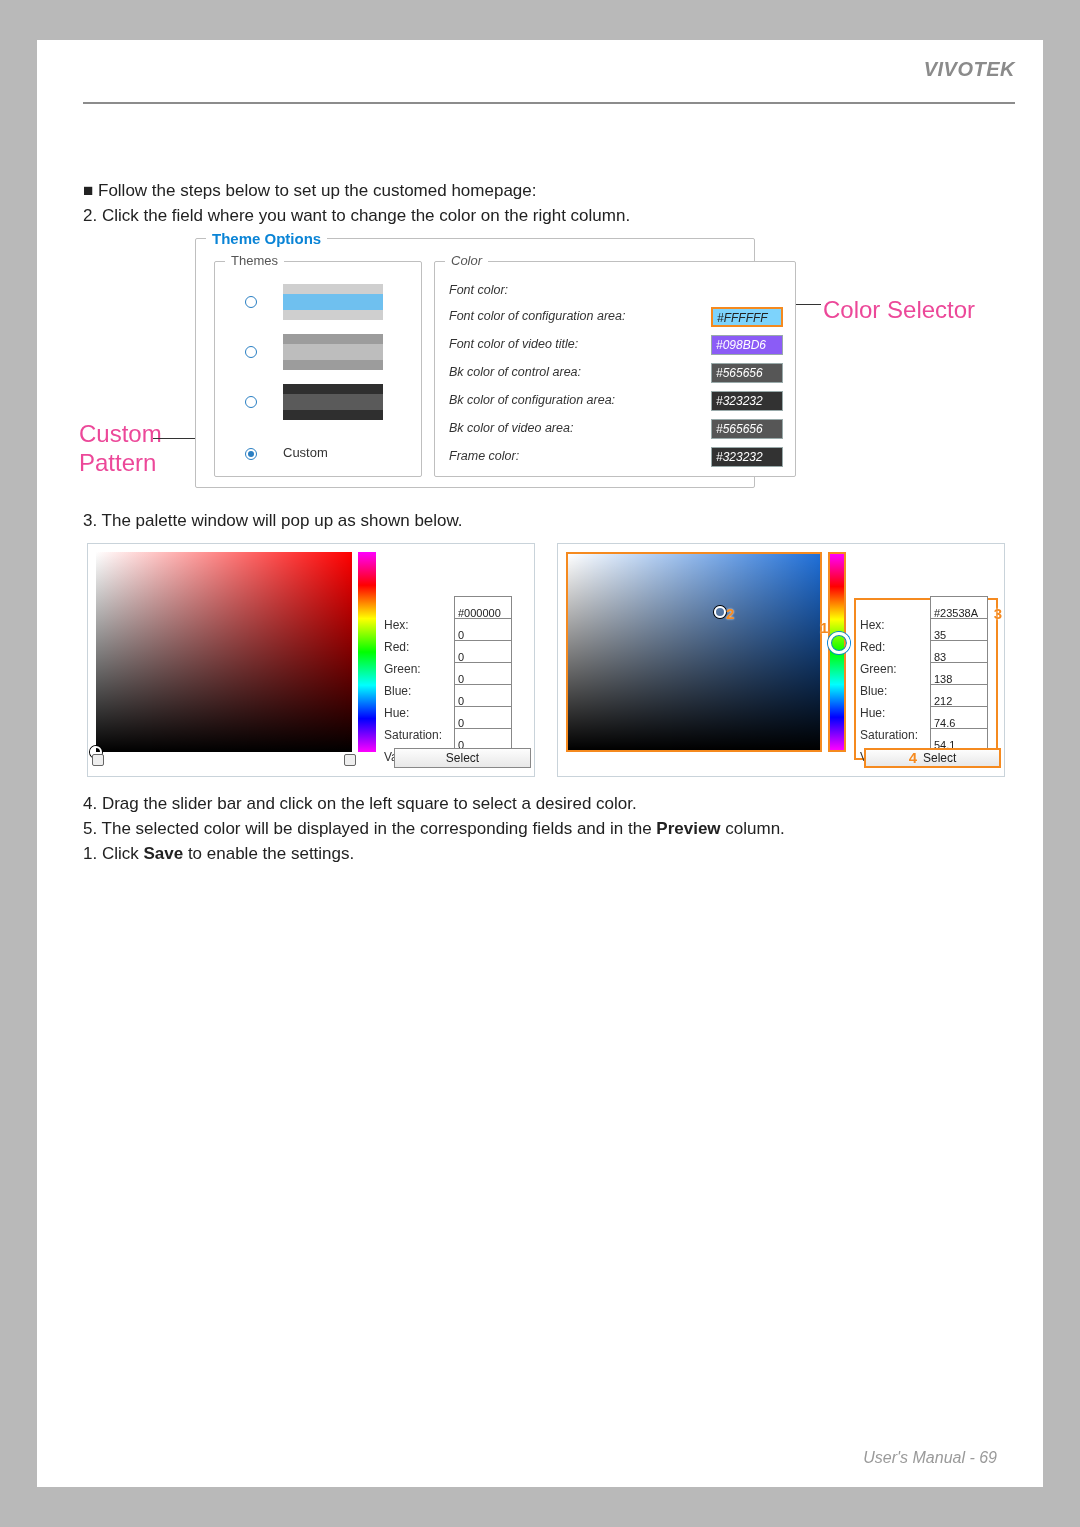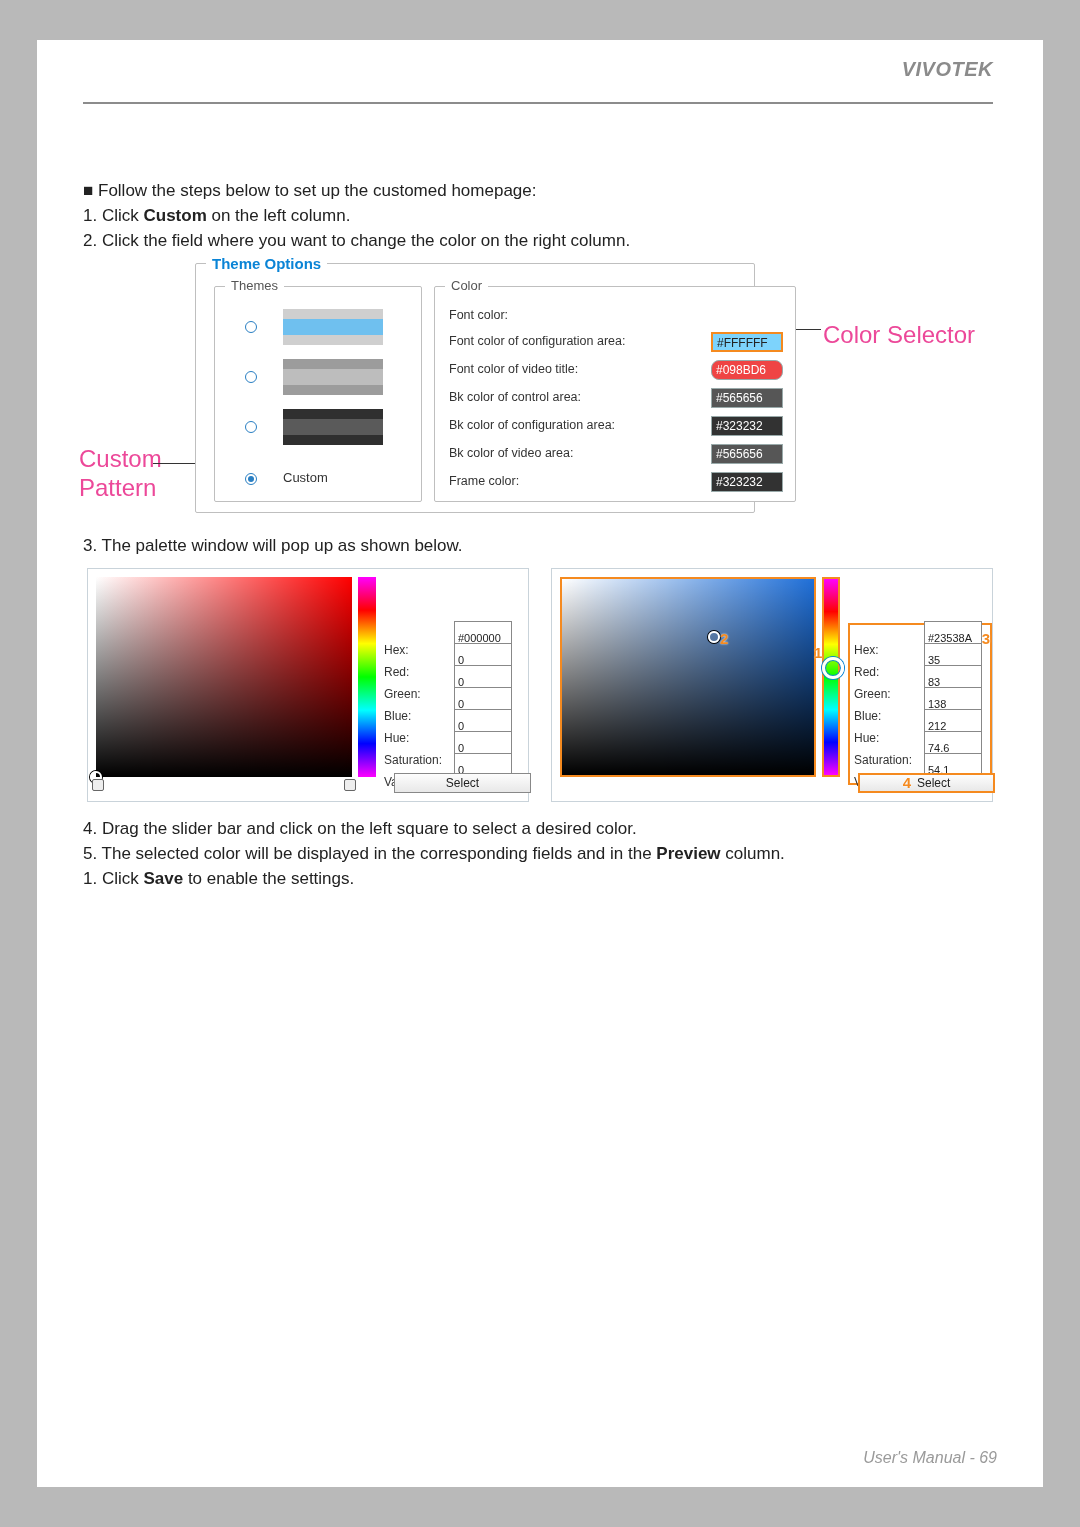--- a/index.html
+++ b/index.html
@@ -1,19 +1,19 @@
 <!DOCTYPE html>
 <html><head>
 <meta charset="utf-8">
 <style>
   * { box-sizing: border-box; margin: 0; padding: 0; }
   html, body { width: 1080px; background: #b9b9b9; font-family: Arial, Helvetica, sans-serif; color: #222; }
   .page {
     width: 1006px; margin: 40px auto 40px auto; background: #fff;
-    min-height: 1447px; position: relative; padding: 0 50px 40px 46px;
+    min-height: 1447px; position: relative; padding: 0 28px 40px 46px;
   }
   .header {
     height: 64px; border-bottom: 2px solid #8c8c8c; position: relative;
   }
   .brand {
     position: absolute; right: 0; top: 18px; font-style: italic; font-weight: bold;
     color: #8b8b8b; font-size: 20px; letter-spacing: .5px;
   }
   .content { padding-top: 40px; font-size: 17px; line-height: 1.35; }
   .content p { margin-bottom: 2px; }
@@ -27,21 +27,21 @@
   .fieldset .legend {
     position: absolute; top: -10px; left: 10px; background: #fff; padding: 0 6px;
     font-size: 14px; color: #333;
   }
   .fs-theme-options { left: 112px; top: 4px; width: 560px; height: 250px; }
   .fs-theme-options > .legend { color: #0a84d6; font-weight: bold; font-size: 15px; }
   .fs-themes {
     left: 18px; top: 22px; width: 208px; height: 216px;
   }
   .fs-color {
-    left: 238px; top: 22px; width: 362px; height: 216px;
+    left: 238px; top: 22px; width: 362px; height: 216px; font-style: italic;
   }
   .fs-color .legend, .fs-themes .legend { color: #555; font-size: 13px; }
 
   
   .theme-row { position: absolute; left: 20px; width: 170px; height: 46px; }
   .theme-row .radio {
     width: 12px; height: 12px; border: 1px solid #2a7fc3; border-radius: 50%;
     display: inline-block; position: absolute; left: 10px; top: 16px; background: #fff;
   }
   .theme-row .radio.checked::after {
@@ -154,23 +154,20 @@
 <body>
 
 <div class="page">
   <div class="header">
     <div class="brand">VIVOTEK</div>
   </div>
 
   <div class="content">
     <div class="intro-block">
       <p>■ Follow the steps below to set up the customed homepage:</p>
-      <p>
-        <span>1. Click </span><b>Custom</b><span> on the left column.</span>
-      </p>
       <p>2. Click the field where you want to change the color on the right column.</p>
     </div>
 
     <div class="theme-area">
 
       <div class="callout" style="left:-4px; top:186px; width:100px; line-height:1.2;">
         <span style="white-space:pre;">Custom
 Pattern</span>
       </div>
       <div class="callout-line" style="left:70px; top:204px; width:66px;"></div>
@@ -219,21 +216,21 @@
 
         <div class="color-row cr0">
               <span class="lbl">Font color:</span>
             </div>
             <div class="color-row cr1">
               <span class="lbl">Font color of configuration area:</span>
               <div class="val light sel" style="background: #7dd3fc;">#FFFFFF</div>
             </div>
             <div class="color-row cr2">
               <span class="lbl">Font color of video title:</span>
-              <div class="val dark" style="background: #ef4444; border-radius: 8px;">#098BD6</div>
+              <div class="val dark" style="background: #8b5cf6;">#098BD6</div>
             </div>
             <div class="color-row cr3">
               <span class="lbl">Bk color of control area:</span>
               <div class="val dark" style="background: rgb(86, 86, 86);">#565656</div>
             </div>
             <div class="color-row cr4">
               <span class="lbl">Bk color of configuration area:</span>
               <div class="val dark" style="background: rgb(50, 50, 50);">#323232</div>
             </div>
             <div class="color-row cr5">

